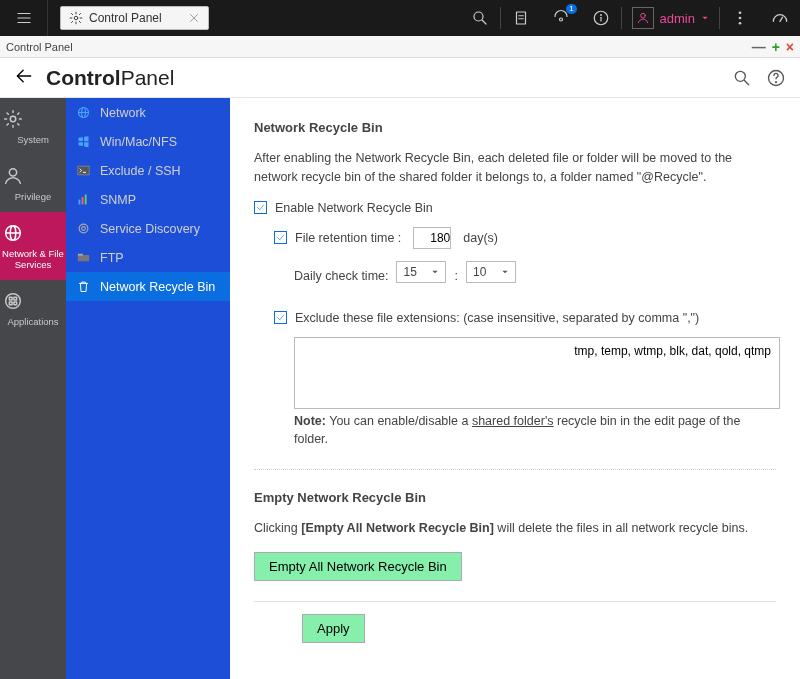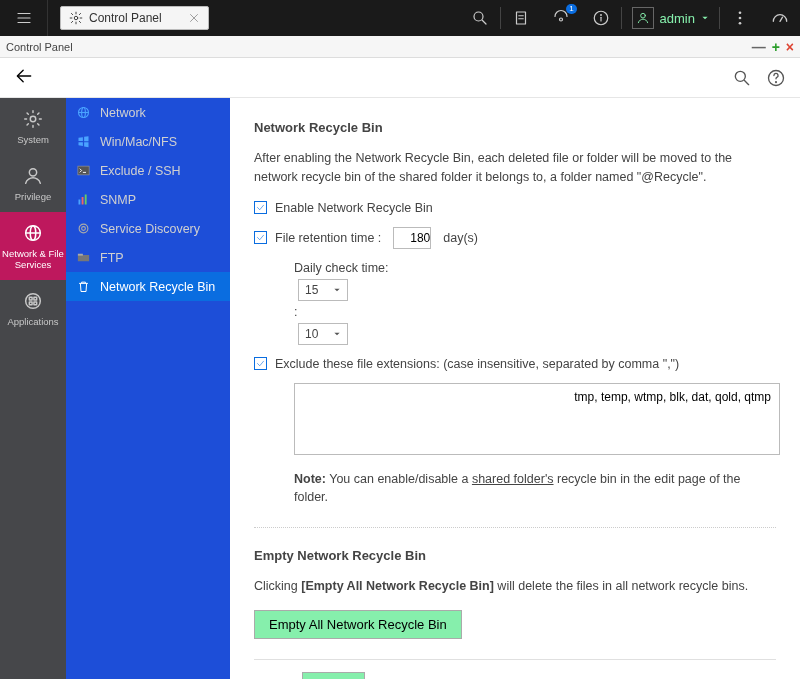--- a/index.html
+++ b/index.html
@@ -8,21 +8,21 @@
 
 .topbar { height: 36px; background: #1a1a1a; display: flex; align-items: center; color: #ccc; }
 .hamburger { width: 48px; height: 36px; display: flex; align-items: center; justify-content: center; border-right: 1px solid #333; cursor: pointer; }
 .hamburger svg { width: 18px; height: 18px; }
 .tab { display: flex; align-items: center; background: #f5f5f5; color: #333; height: 24px; margin-left: 12px; border-radius: 2px; padding: 0 8px; font-size: 12px; gap: 6px; border: 1px solid #bbb; }
 .tab .gear { width: 14px; height: 14px; }
 .tab .close { width: 12px; height: 12px; margin-left: 20px; cursor: pointer; color: #888; }
 .topbar-right { margin-left: auto; display: flex; align-items: center; gap: 0; height: 100%; }
 .topbar-right .tbitem { width: 40px; height: 36px; display: flex; align-items: center; justify-content: center; position: relative; }
 .topbar-right .sep { width: 1px; height: 22px; background: #444; }
-.admin-block { display: flex; align-items: center; gap: 6px; padding: 0 10px; font-size: 13px; color: #86efac; }
+.admin-block { display: flex; align-items: center; gap: 6px; padding: 0 10px; font-size: 13px; color: #ec4899; }
 .admin-block .avatar { width: 22px; height: 22px; border: 1px solid #666; display: flex; align-items: center; justify-content: center; }
 .badge { position: absolute; top: 4px; right: 4px; background: #0a6de0; color: #fff; font-size: 8px; border-radius: 6px; padding: 0 3px; line-height: 10px; }
 
 
 .winlabel { height: 22px; background: #f6f6f6; border-bottom: 1px solid #ddd; display: flex; align-items: center; font-size: 11px; color: #444; padding-left: 6px; }
 .winlabel .wl-right { margin-left: auto; display: flex; gap: 6px; padding-right: 6px; align-items: center; }
 .winlabel .wl-right span { font-weight: bold; font-size: 14px; cursor: pointer; }
 .wl-min { color: #666; } .wl-plus { color: #2a9d2a; } .wl-close { color: #d43; }
 
 
@@ -30,45 +30,45 @@
 .titlebar .back { margin-right: 12px; cursor: pointer; }
 .titlebar h1 { font-size: 21px; font-weight: 400; color: #222; }
 .titlebar h1 .bold { font-weight: 700; }
 .titlebar .tb-right { margin-left: auto; display: flex; gap: 14px; color: #555; }
 
 
 .main { display: flex; height: calc(679px - 36px - 22px - 40px); }
 
 
 .rail { width: 66px; background: #46474a; display: flex; flex-direction: column; color: #c8c8c8; }
-.rail .ritem { display: flex; flex-direction: column; align-items: center; justify-content: center; padding: 10px 2px; cursor: pointer; gap: 4px; }
+.rail .ritem { display: flex; flex-direction: column; justify-content: center; padding: 10px 2px; cursor: pointer; gap: 4px; }
 .rail .ritem.active { background: #be185d; color: #fff; }
 .rail .ritem span { font-size: 9.5px; text-align: center; line-height: 11px; }
 .rail svg { width: 22px; height: 22px; }
 
 
 .sidebar { width: 164px; background: #1d4ed8; color: #d0d0d0; font-size: 12.5px; }
 .sidebar .sitem { display: flex; align-items: center; height: 29px; padding: 0 10px; gap: 9px; cursor: pointer; }
 .sidebar .sitem.active { background: #0a6de0; color: #fff; }
 .sidebar .sicon { width: 15px; height: 15px; display: flex; align-items: center; justify-content: center; }
 
 
 .content { flex: 1; overflow: auto; padding: 22px 24px 14px 24px; color: #444; font-size: 12.5px; }
 .content h3 { font-size: 13px; font-weight: 600; margin-bottom: 14px; }
 .content p { line-height: 1.5; margin-bottom: 14px; }
 .chkrow { display: flex; align-items: center; gap: 8px; margin-bottom: 12px; }
-.chkrow.indent { }
+.chkrow.indent { margin-left: 20px; }
 .chkbox { width: 13px; height: 13px; border: 1.5px solid #0a6de0; display: flex; align-items: center; justify-content: center; cursor: pointer; flex-shrink: 0; }
 .chkbox svg { width: 9px; height: 9px; }
 .numinput { width: 38px; height: 22px; border: 1px solid #bbb; text-align: right; font-size: 12px; margin: 0 4px; }
 .selinput { width: 50px; height: 22px; border: 1px solid #bbb; text-align: left; padding: 0 6px; font-size: 12px; margin: 0 4px; background: #fff; display: inline-flex; align-items: center; justify-content: space-between; cursor: pointer; }
 .selinput svg { width: 8px; height: 8px; }
-.timerow { margin-left: 40px; display: flex; align-items: flex-start; gap: 4px; margin-bottom: 12px; flex-direction: column; }
+.timerow { margin-left: 40px; display: flex; align-items: flex-end; gap: 4px; margin-bottom: 28px; }
 .txtarea { margin-left: 40px; width: 486px; height: 72px; border: 1px solid #bbb; padding: 6px 8px; font-size: 12px; resize: none; font-family: inherit; text-align: right; }
-.note { margin-left: 40px; margin-top: 12px; }
+.note { margin-left: 40px; margin-top: 0; }
 .note .nb { font-weight: 600; }
 .note .ul { text-decoration: underline; }
 hr.dotted { border: none; border-top: 1px dotted #ccc; margin: 20px 0; }
 .btn { border: 1px solid #aaa; background: #86efac; padding: 6px 14px; font-size: 13px; cursor: pointer; }
 .apply-bar { border-top: 1px solid #e0e0e0; padding-top: 12px; margin-top: 20px; padding-left: 48px; }
 
 .ic { fill: none; stroke: currentColor; stroke-width: 1.6; stroke-linecap: round; stroke-linejoin: round; }
 </style>
 </head>
 <body>
@@ -160,20 +160,21 @@
   </div>
 </div>
 
 <div class="titlebar">
   <div class="back">
     <svg viewBox="0 0 24 24" width="20" height="20" class="ic">
         <line x1="20" y1="12" x2="5" y2="12"></line>
         <polyline points="11 5 4 12 11 19"></polyline>
       </svg>
   </div>
+  <h1><span class="bold">Control</span><span>Panel</span></h1>
   <div class="tb-right">
     <svg viewBox="0 0 24 24" width="20" height="20" class="ic">
         <circle cx="10" cy="10" r="6"></circle>
         <line x1="15" y1="15" x2="20" y2="20"></line>
       </svg>
     <svg viewBox="0 0 24 24" width="20" height="20" class="ic">
         <circle cx="12" cy="12" r="9"></circle>
         <path d="M9.5 9a2.5 2.5 0 1 1 3.5 2.3c-.8.4-1 1-1 1.7"></path>
         <circle cx="12" cy="17" r="0.5" fill="currentColor"></circle>
       </svg>

